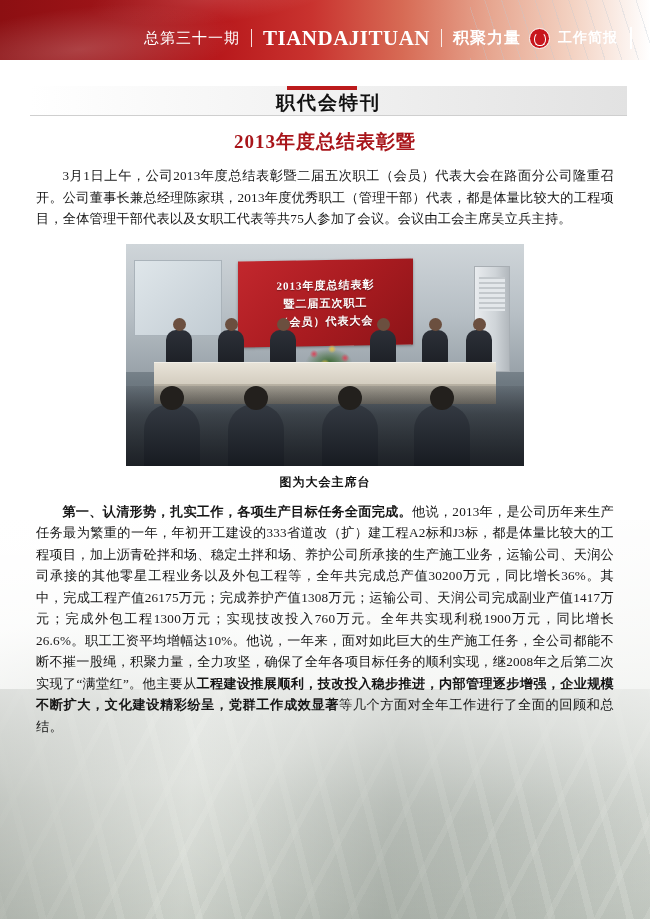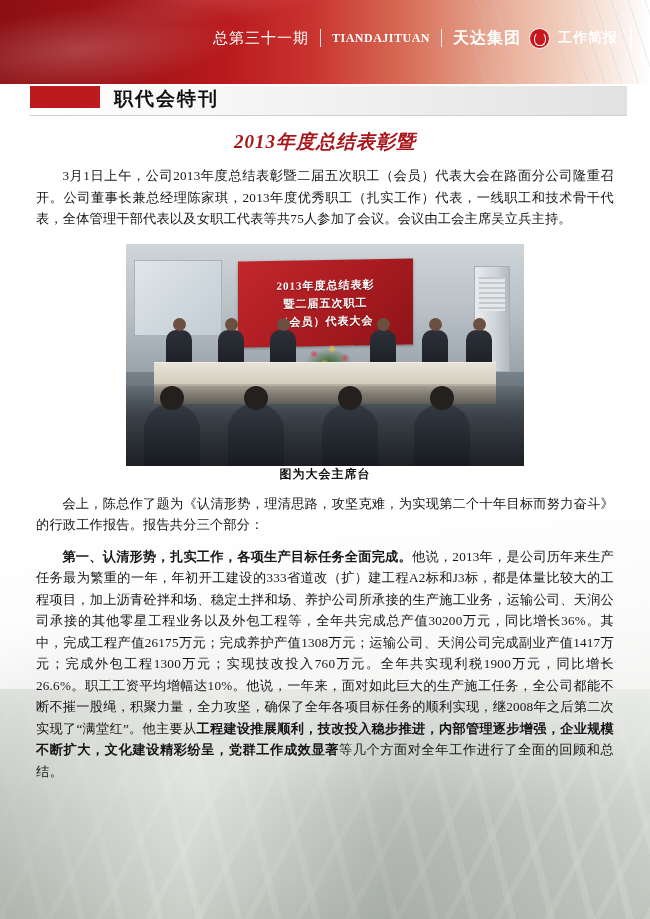--- a/index.html
+++ b/index.html
@@ -49,21 +49,21 @@
     position: absolute;
     left: 0; right: 0; top: 500px; bottom: 0;
     background: linear-gradient(to bottom, rgba(255,255,255,0.92) 0%, rgba(255,255,255,0.80) 18%, rgba(255,255,255,0.62) 45%, rgba(255,255,255,0.30) 72%, rgba(255,255,255,0.10) 100%);
     z-index: 1;
   }
 
   
   .header {
     position: absolute;
     top: 0; left: 0; right: 0;
-    height: 84px;
+    height: 60px;
     background:
       linear-gradient(to right, #8c0f12 0%, #9f1418 18%, #b8191c 34%, #c9332f 48%, #d76b55 62%, #e7a892 76%, #f3d2c2 88%, #ffffff 100%);
     overflow: hidden;
     z-index: 3;
   }
   .header::before {
     content: "";
     position: absolute;
     left: -40px; top: -30px;
     width: 420px; height: 150px;
@@ -99,21 +99,21 @@
   }
   .hdr-sep {
     display: inline-block;
     width: 1px;
     height: 18px;
     background: rgba(255,255,255,0.85);
     margin: 0 3px;
   }
   .hdr-pinyin {
     font-family: "Liberation Serif", serif;
-    font-size: 12px;
+    font-size: 21px;
     font-weight: bold;
     color: #ffffff;
     letter-spacing: 0.5px;
   }
   .hdr-company {
     font-size: 16px;
     font-weight: bold;
     color: #ffffff;
     letter-spacing: 1px;
   }
@@ -152,20 +152,22 @@
 
   
   .column-bar {
     position: absolute;
     left: 30px;
     right: 23px;
     top: 86px;
     height: 30px;
     z-index: 4;
     display: flex;
+    align-items: center;
+    flex-direction: column;
   }
   .column-bar .stripes {
     position: absolute;
     left: 0; right: 0; top: 0; bottom: 0;
     background: linear-gradient(to right, #ffffff 0%, #f0f0f0 55%, #e2e2e2 100%);
     border-bottom: 1px solid #cfcfcf;
   }
   .column-bar .redblock {
     position: relative;
     width: 70px;
@@ -192,21 +194,20 @@
     z-index: 5;
   }
   .art-title {
     text-align: center;
     color: #a8151a;
     font-weight: bold;
     font-size: 19px;
     line-height: 27px;
     letter-spacing: 1px;
     margin: 0 0 4px 0;
-    font-style: italic;
   }
   .art-title .l2 {
     display: block;
   }
   p.body {
     font-size: 13.2px;
     line-height: 21.5px;
     color: #151515;
     text-align: justify;
     margin: 10px 0 0 0;
@@ -343,58 +344,58 @@
     top: -18px;
     width: 24px; height: 24px;
     border-radius: 50%;
     background: #23201d;
   }
   .photo-caption {
     text-align: center;
     font-size: 12px;
     font-weight: bold;
     color: #111111;
-    margin-top: 0;
+    margin-top: 8px;
     letter-spacing: 1px;
   }
 </style>
 </head>
 <body>
 
 <div class="page">
 
   <div class="bg-photo"></div>
   <div class="bg-veil"></div>
 
   <div class="header">
     <div class="header-inner">
       <span class="hdr-issue">总第三十一期</span>
       <span class="hdr-sep"></span>
       <span class="hdr-pinyin">TIANDAJITUAN</span>
       <span class="hdr-sep"></span>
-      <span class="hdr-company">天达集团</span>
+      <span class="hdr-company">积聚力量</span>
       <span class="hdr-logo"></span>
       <span class="hdr-title">工作简报</span>
       <span class="hdr-endbar"></span>
     </div>
   </div>
 
   <div class="column-bar">
     <div class="stripes"></div>
     <div class="redblock"></div>
     <div class="column-title">职代会特刊</div>
   </div>
 
   <div class="content">
 
     <h1 class="art-title">
       <span>2013年度总结表彰暨</span>
     </h1>
 
-    <p class="body">3月1日上午，公司2013年度总结表彰暨二届五次职工（会员）代表大会在路面分公司隆重召开。公司董事长兼总经理陈家琪，2013年度优秀职工（扎实工作）代表，一线职工和技术骨干代表，全体管理干部代表以及女职工代表等共75人参加了会议。会议由工会主席吴立兵主持。</p>
+    <p class="body">3月1日上午，公司2013年度总结表彰暨二届五次职工（会员）代表大会在路面分公司隆重召开。公司董事长兼总经理陈家琪，2013年度优秀职工（管理干部）代表，都是体量比较大的工程项目，全体管理干部代表以及女职工代表等共75人参加了会议。会议由工会主席吴立兵主持。</p>
 
     <div class="photo-wrap">
       <div class="photo">
         <div class="ph-wall"></div>
         <div class="ph-window"></div>
         <div class="ph-ac"></div>
         <div class="ph-banner">
           <span>2013年度总结表彰</span>
           <span>暨二届五次职工</span>
           <span>（会员）代表大会</span>
@@ -410,18 +411,17 @@
         <div class="ph-tablecloth"></div>
         <div class="ph-fore"></div>
         <div class="ph-back" style="left:18px;"></div>
         <div class="ph-back" style="left:102px;"></div>
         <div class="ph-back" style="left:196px;"></div>
         <div class="ph-back" style="left:288px;"></div>
       </div>
       <div class="photo-caption">图为大会主席台</div>
     </div>
 
-    <p class="body">会上，陈总作了题为《认清形势，理清思路，攻坚克难，为实现第二个十年目标而努力奋斗》的行政工作报告。报告共分三个部分：</p>
 
     <p class="body"><span class="b">第一、认清形势，扎实工作，各项生产目标任务全面完成。</span><span>他说，2013年，是公司历年来生产任务最为繁重的一年，年初开工建设的333省道改（扩）建工程A2标和J3标，都是体量比较大的工程项目，加上沥青砼拌和场、稳定土拌和场、养护公司所承接的生产施工业务，运输公司、天润公司承接的其他零星工程业务以及外包工程等，全年共完成总产值30200万元，同比增长36%。其中，完成工程产值26175万元；完成养护产值1308万元；运输公司、天润公司完成副业产值1417万元；完成外包工程1300万元；实现技改投入760万元。全年共实现利税1900万元，同比增长26.6%。职工工资平均增幅达10%。他说，一年来，面对如此巨大的生产施工任务，全公司都能不</span><span>断不摧</span><span>一股绳，积聚力量，全力攻坚，确保了全年各项目标任务的顺利实现，继2008年之后第二次实现了</span><span>“满堂红”</span><span>。他主要从</span><span class="b">工程建设推展顺利，技改投入稳步推进，内部管理逐步增强，企业规模不断扩大，文化建设精彩纷呈，党群工作成效显著</span><span>等几个方面对全年工作进行了全面的回顾和总结。</span></p>
 
   </div>
 </div>
 
 </body></html>

